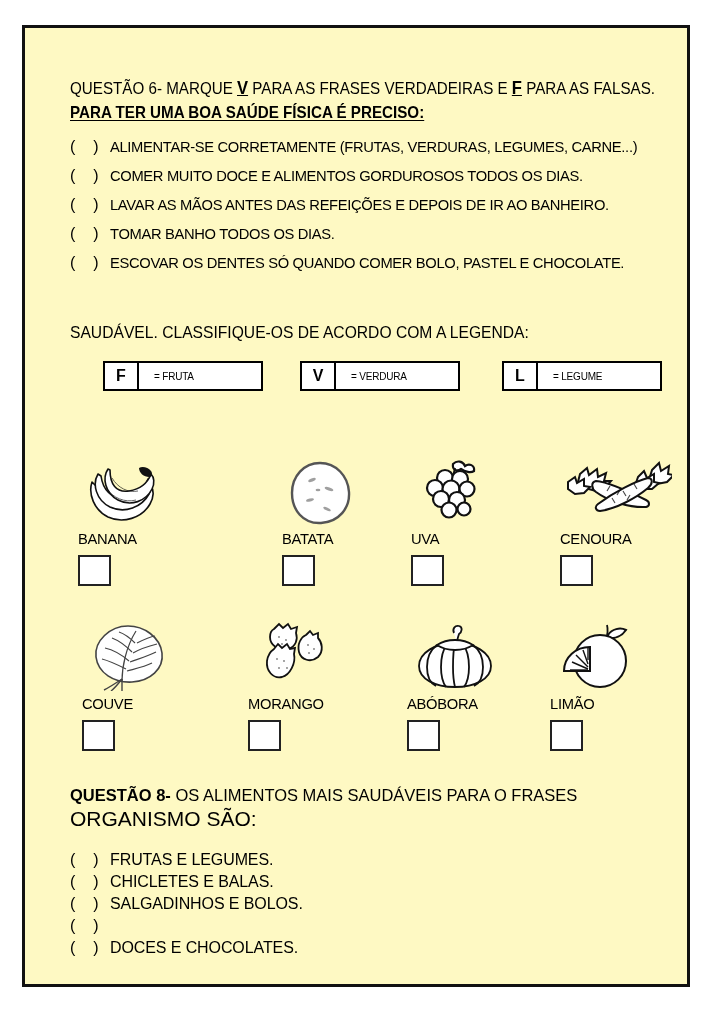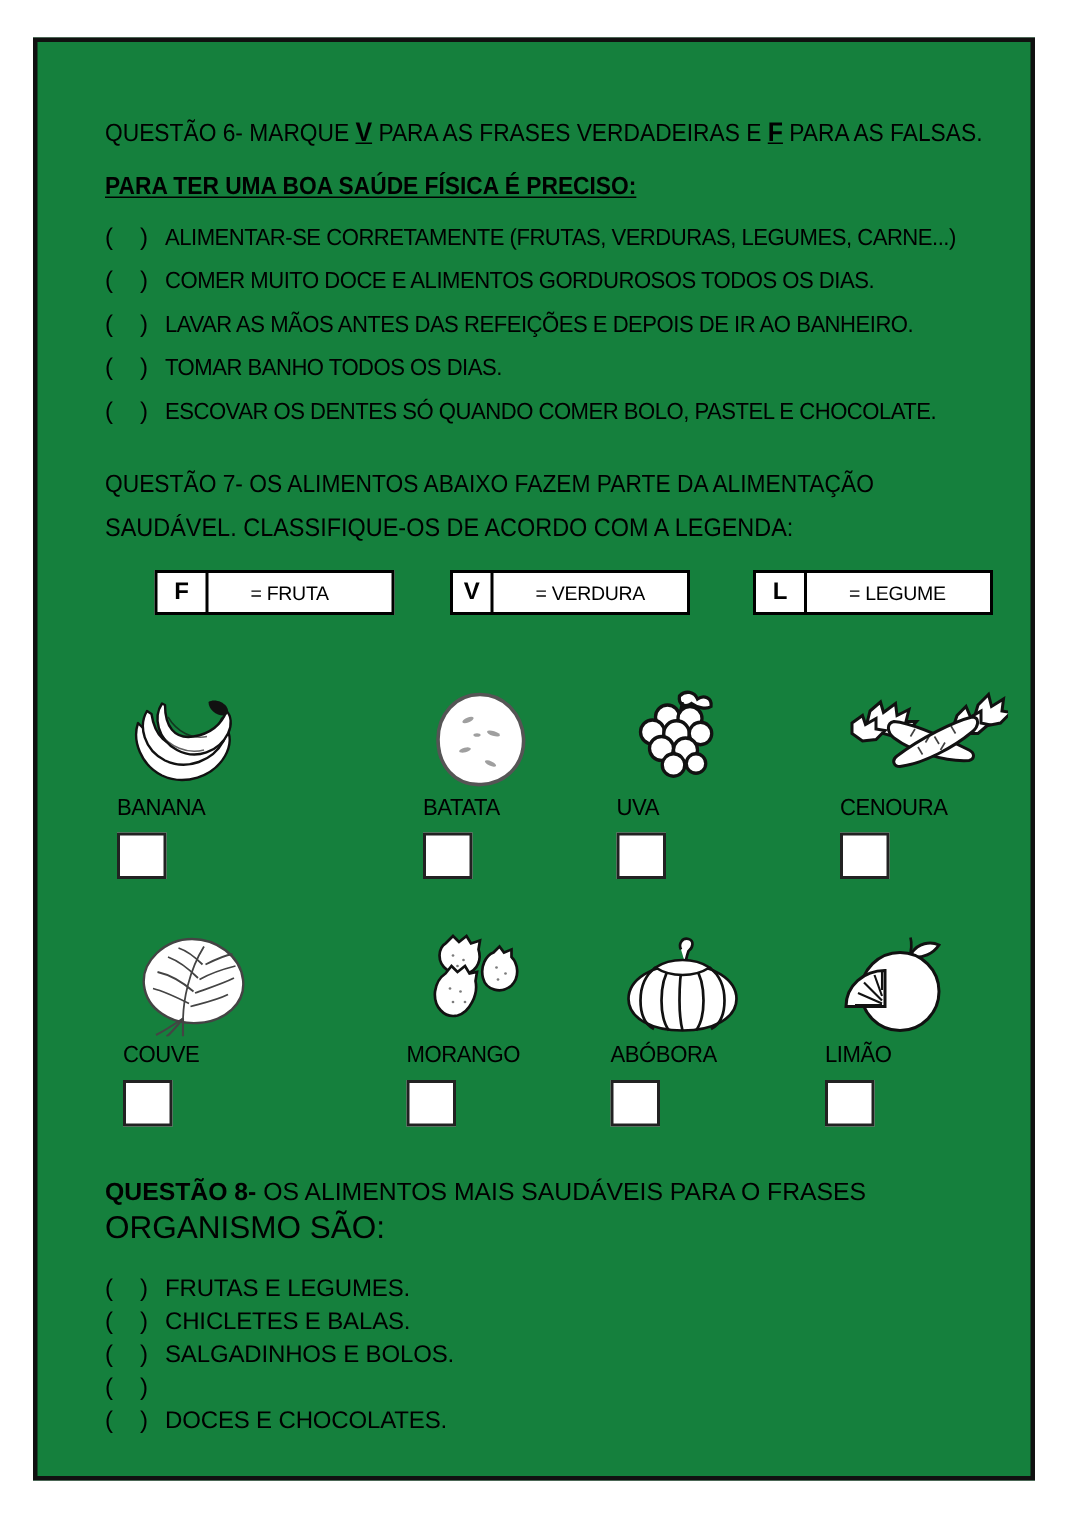--- a/index.html
+++ b/index.html
@@ -18,21 +18,21 @@
 
   
   .page-frame {
     position: absolute;
     left: 22px;
     top: 25px;
     width: 668px;
     height: 962px;
     border: 3px solid #111111;
     box-sizing: border-box;
-    background: #15803d;
+    background: #fef9c3;
   }
 
   .sheet {
     position: absolute;
     left: 45px;
     top: 50px;
     width: 624px;
   }
   .cond {
     
@@ -48,21 +48,21 @@
   .strong-letter {
     font-weight: bold;
     text-decoration: underline;
     text-underline-offset: 1px;
     font-size: 18px;
   }
 
   
   #question6 { position: absolute; left: 0; top: 0; width: 624px; }
   #question6 .title-line1 { font-size: 16.5px; white-space: nowrap; }
-  #question6 .title-line2 { font-size: 16.5px; margin-top: 16px; white-space: nowrap; }
+  #question6 .title-line2 { font-size: 16.5px; margin-top: 4px; white-space: nowrap; }
 
   .tf-list {
     list-style: none;
     margin: 16px 0 0 0;
     padding: 0;
   }
   .tf-list li {
     display: flex;
     align-items: baseline;
     font-size: 15.5px;
@@ -108,22 +108,22 @@
     border-right: 2px solid #000;
     display: flex;
     align-items: center;
     justify-content: center;
     font-weight: bold;
     font-size: 16px;
   }
   .legend-val {
     display: flex;
     align-items: center;
-    padding: 0 28px;
-    font-size: 13px;
+    padding: 0 15px;
+    font-size: 10px;
     letter-spacing: -0.2px;
     white-space: nowrap;
   }
   #legend-fruta  { left: 33px;  width: 160px; }
   #legend-verdura{ left: 230px; width: 160px; }
   #legend-legume { left: 432px; width: 160px; }
 
   
   .food-grid {
     position: absolute;
@@ -216,23 +216,20 @@
           <span class="tf-text">TOMAR BANHO TODOS OS DIAS.</span>
         </li>
         <li>
           <span class="paren"><span class="p-open">(</span><span>)</span></span>
           <span class="tf-text">ESCOVAR OS DENTES SÓ QUANDO COMER BOLO, PASTEL E CHOCOLATE.</span>
         </li>
       </ul>
     </section>
 
     <section id="question7">
-      <div class="q7-line1">
-        <span class="cond"><span class="lead">QUESTÃO 7-</span><span>  OS ALIMENTOS ABAIXO FAZEM PARTE DA ALIMENTAÇÃO</span></span>
-      </div>
       <div class="q7-line2">
         <span class="cond">SAUDÁVEL.  CLASSIFIQUE-OS DE ACORDO COM A LEGENDA:</span>
       </div>
 
       <div class="legend-row">
         <div class="legend-box" id="legend-fruta">
           <div class="legend-key">F</div>
           <div class="legend-val">= FRUTA</div>
         </div>
         <div class="legend-box" id="legend-verdura">
@@ -358,21 +355,21 @@
               <path d="M40 58 C34 62 28 66 22 69"></path>
               <path d="M40 58 C36 63 33 67 29 70"></path>
               <path d="M40 58 C40 63 40 67 40 70"></path>
             </g>
           </svg>
         </div>
         <div class="food-label">COUVE</div>
         <div class="answer-box"></div>
       </div>
 
-      <div class="food-cell" style="left:178px;margin-left:23px;">
+      <div class="food-cell" style="left:178px;">
         <div class="food-art">
           <svg width="86" height="70" viewBox="0 0 86 70">
             <g fill="#fff" stroke="#111" stroke-width="1.8">
 
               <path d="M26 8 l5 -5 l4 4 l5 -4 l3 5 l6 -2 l-1 6 C50 18 48 26 40 28 C30 30 22 24 22 16 C22 12 24 9 26 8 Z"></path>
 
               <path d="M58 14 l4 -4 l3 4 l5 -2 l0 5 C74 21 76 30 70 36 C63 42 53 39 51 31 C49 23 53 16 58 14 Z"></path>
 
               <path d="M26 28 l4 -5 l4 4 l5 -4 l3 5 l5 -1 l-1 6 C48 42 42 54 34 56 C25 58 18 50 19 40 C20 33 23 30 26 28 Z"></path>
             </g>

